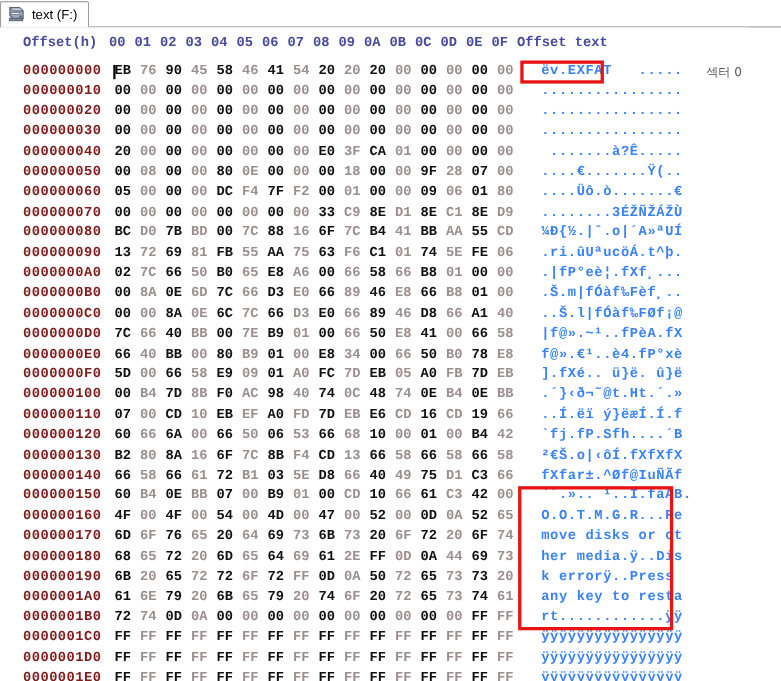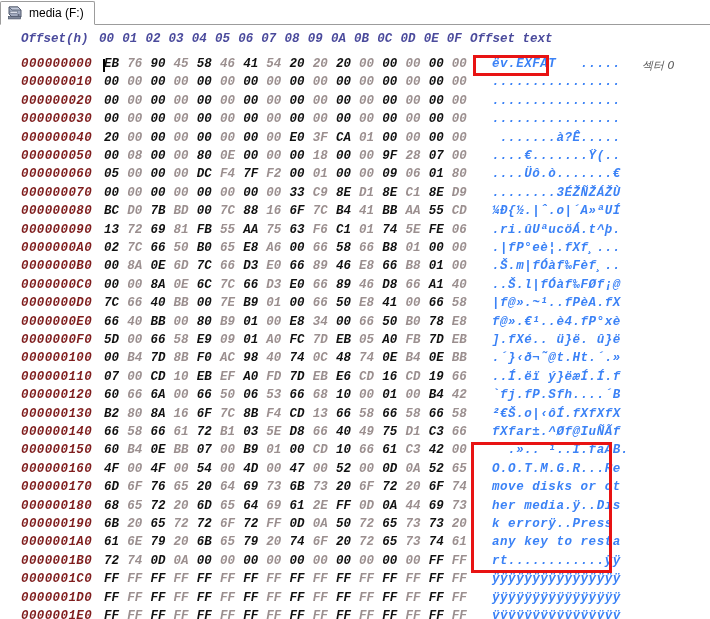--- a/index.html
+++ b/index.html
@@ -57,21 +57,20 @@
   
   #hexpane {
     position: absolute;
     left: 0; top: 25px;
     width: 682px;
     height: 594px;
     background: #ffffff;
     overflow: hidden;
     font-family: "Liberation Mono", "DejaVu Sans Mono", monospace;
     font-size: 12.5px;
-    font-style: italic;
   }
 
   .hdr-row {
     position: absolute;
     left: 0; top: 7px;
     height: 18px;
     white-space: pre;
     color: #4a4a9c;
     font-weight: bold;
     font-family: "Liberation Mono", "DejaVu Sans Mono", monospace;
@@ -151,21 +150,21 @@
   <div id="tab-exfat">
     <span class="drive-icon">
       <svg width="16" height="14" viewBox="0 0 16 14">
         <path d="M2 1 L11 1 L14 4 L14 11 L5 11 L2 8 Z" fill="#9fa8bd" stroke="#4c5568" stroke-width="1"></path>
         <path d="M2 1 L11 1 L14 4 L5 4 Z" fill="#c3cadb" stroke="#4c5568" stroke-width="0.8"></path>
         <rect x="3" y="5.2" width="7.5" height="2" fill="#e8ecf5" stroke="#5b6478" stroke-width="0.6"></rect>
         <circle cx="11.6" cy="9" r="1.1" fill="#5a6275"></circle>
         <rect x="1.5" y="10.5" width="12" height="2.4" fill="#7d8699" stroke="#4c5568" stroke-width="0.7"></rect>
       </svg>
     </span>
-    <span class="tab-label">media (F:)</span>
+    <span class="tab-label">text (F:)</span>
   </div>
 </div>
 
 <div id="hexpane">
 
   <div class="hdr-row">
     <span class="hdr-offset">Offset(h)</span>
     <span class="hdr-cols" id="hdr-cols"><span class="hb" style="color: rgb(74, 74, 156);">00</span><span class="hb" style="color: rgb(74, 74, 156);">01</span><span class="hb" style="color: rgb(74, 74, 156);">02</span><span class="hb" style="color: rgb(74, 74, 156);">03</span><span class="hb" style="color: rgb(74, 74, 156);">04</span><span class="hb" style="color: rgb(74, 74, 156);">05</span><span class="hb" style="color: rgb(74, 74, 156);">06</span><span class="hb" style="color: rgb(74, 74, 156);">07</span><span class="hb" style="color: rgb(74, 74, 156);">08</span><span class="hb" style="color: rgb(74, 74, 156);">09</span><span class="hb" style="color: rgb(74, 74, 156);">0A</span><span class="hb" style="color: rgb(74, 74, 156);">0B</span><span class="hb" style="color: rgb(74, 74, 156);">0C</span><span class="hb" style="color: rgb(74, 74, 156);">0D</span><span class="hb" style="color: rgb(74, 74, 156);">0E</span><span class="hb" style="color: rgb(74, 74, 156);">0F</span></span>
     <span class="hdr-dec">Offset text</span>
   </div>

